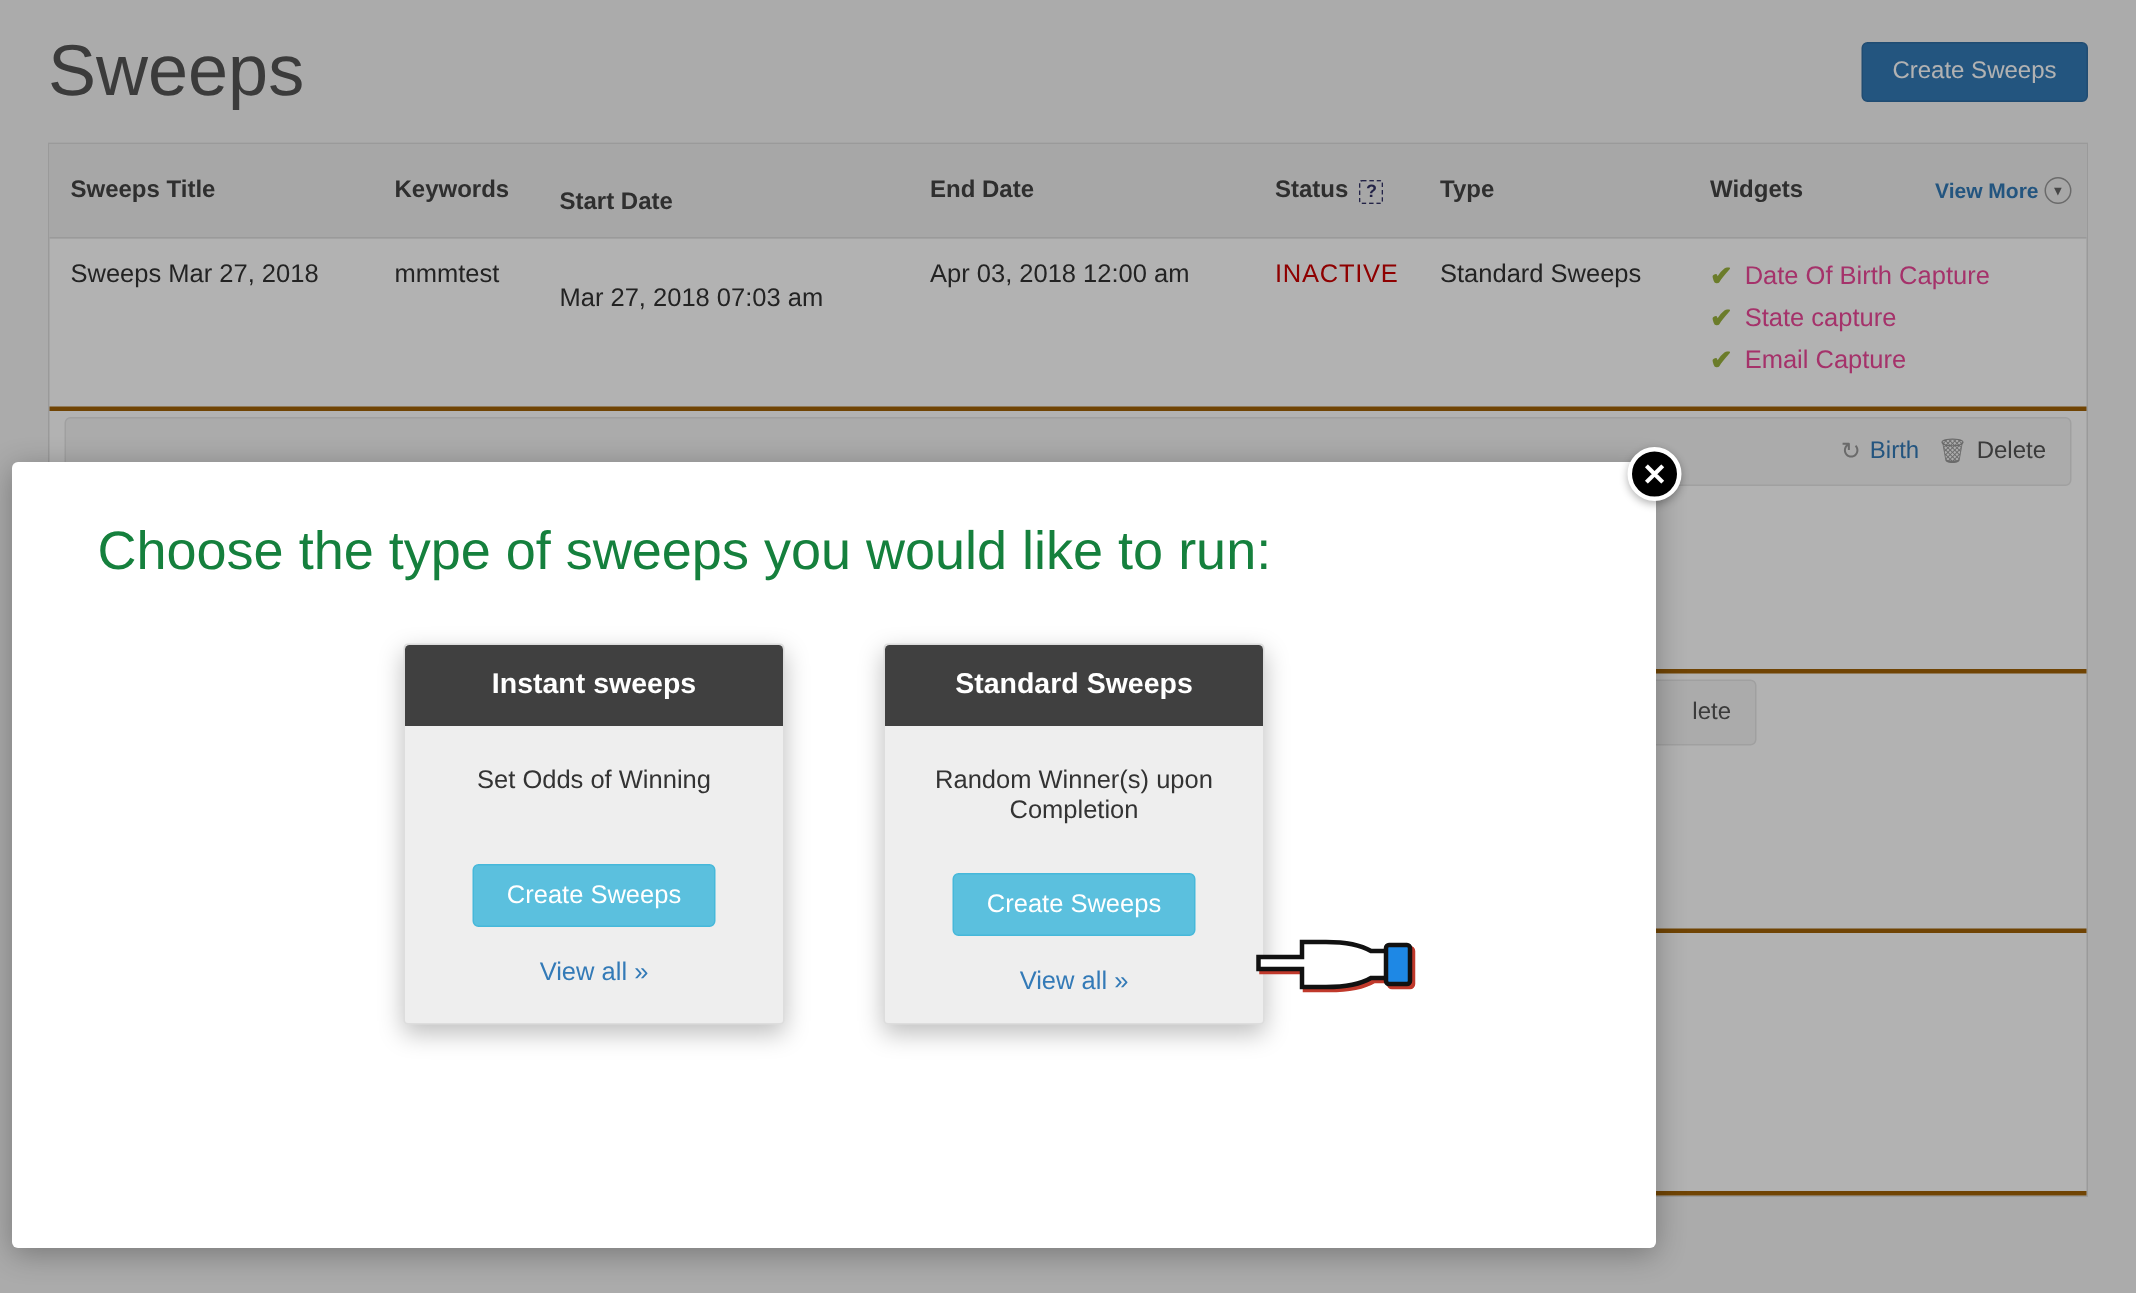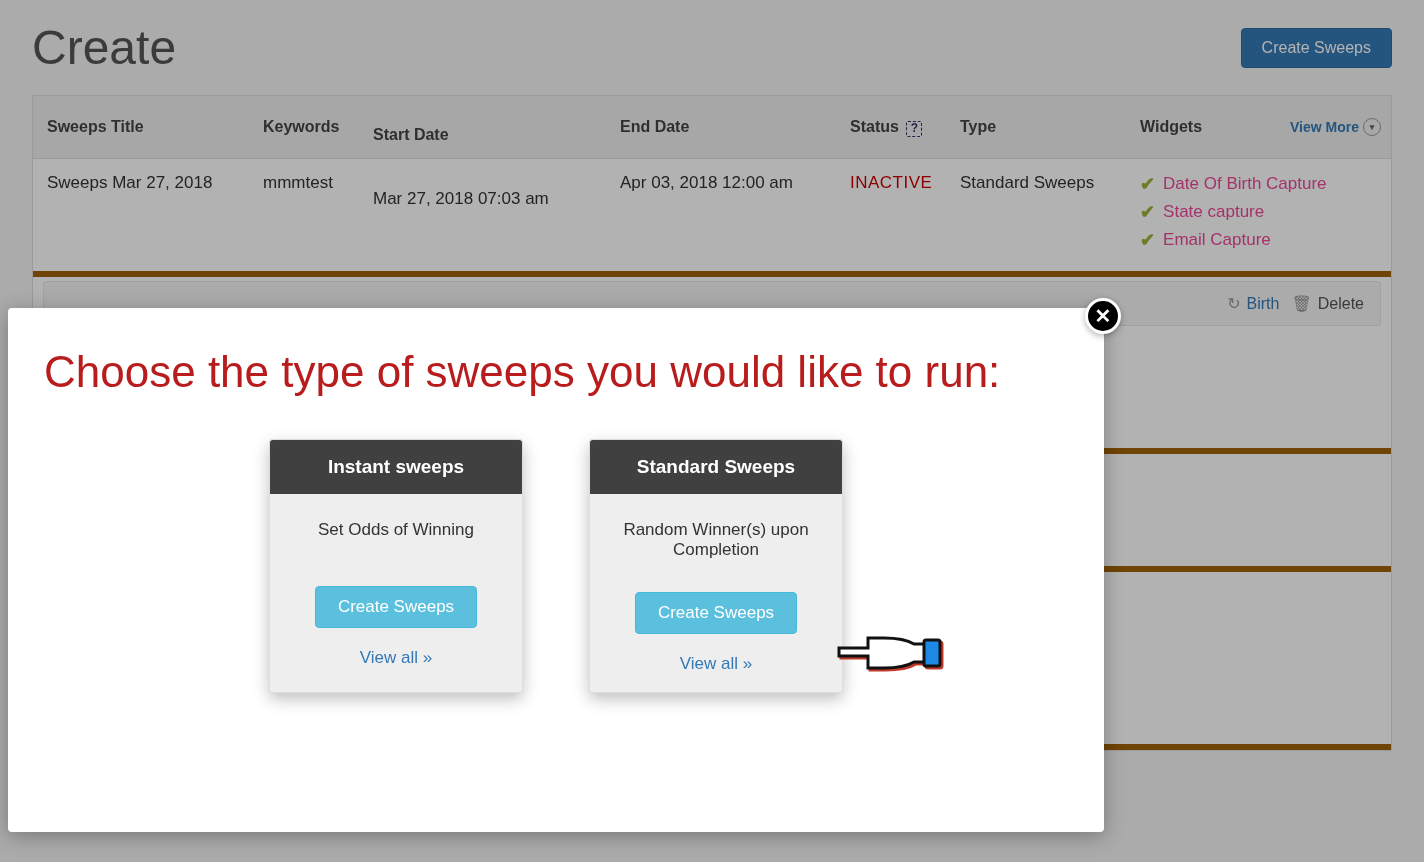--- a/index.html
+++ b/index.html
@@ -90,21 +90,21 @@
       justify-content: center;
       font-size: 9px;
       color: #666;
     }
     
     .table-row {
       display: flex;
       padding: 14px 10px;
       font-size: 17px;
       color: #333;
-      border-bottom: 6px solid #a16207;
+      border-bottom: 3px solid #a16207;
       align-items: flex-start;
     }
     .status-inactive {
       color: #c00;
       font-weight: 400;
       letter-spacing: 0.5px;
     }
     .widget-list {
       list-style: none;
     }
@@ -152,25 +152,26 @@
       left: 8px;
       width: 1096px;
       height: 524px;
       background: #fff;
       border-radius: 4px;
       z-index: 20;
       padding: 36px;
       box-shadow: 0 4px 20px rgba(0,0,0,0.3);
     }
     .modal-title {
-      font-size: 44px;
+      font-size: 36px;
       font-weight: 300;
-      color: #b91c1c;
+      color: #15803d;
       line-height: 1.25;
       margin-bottom: 40px;
+      margin-left: 21px;
     }
     .close-btn {
       position: absolute;
       top: -10px;
       right: -17px;
       width: 36px;
       height: 36px;
       background: #000;
       border: 3px solid #fff;
       border-radius: 50%;
@@ -241,21 +242,21 @@
       width: 108px;
       height: 60px;
       filter: drop-shadow(2px 2px 0 #c0392b);
     }
   </style>
 </head>
 <body>
 
 <div class="page">
   <div class="page-header">
-    <h1 class="page-title">Create</h1>
+    <h1 class="page-title">Sweeps</h1>
     <button class="btn-primary">Create Sweeps</button>
   </div>
 
   <div class="table-container">
     <div class="table-header">
       <div class="col-title">Sweeps Title</div>
       <div class="col-keywords">Keywords</div>
       <div class="col-start">Start Date</div>
       <div class="col-end">End Date</div>
       <div class="col-status">
@@ -319,20 +320,25 @@
           <li class="widget-item">
             <span class="check-icon">✔</span>
             <a class="widget-link">State capture</a>
           </li>
           <li class="widget-item">
             <span class="check-icon">✔</span>
             <a class="widget-link">Email Capture</a>
           </li>
         </ul>
       </div>
+    </div>
+    <div class="action-row" style="justify-content:flex-end; width:130px; margin-left:auto; margin-right:220px;">
+      <a class="delete">
+        <span>lete</span>
+      </a>
     </div>
     <div class="table-row">
       <div style="flex:1"></div>
       <div class="col-widgets">
         <ul class="widget-list">
           <li class="widget-item">
             <span class="check-icon">✔</span>
             <a class="widget-link">Date Of Birth Capture</a>
           </li>
           <li class="widget-item">

